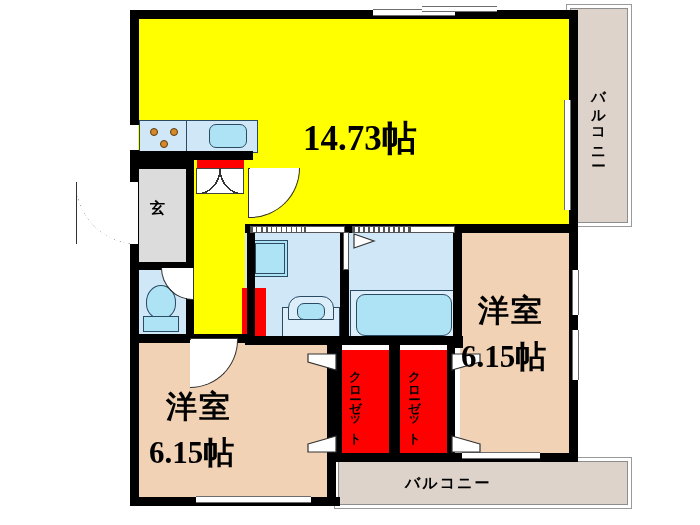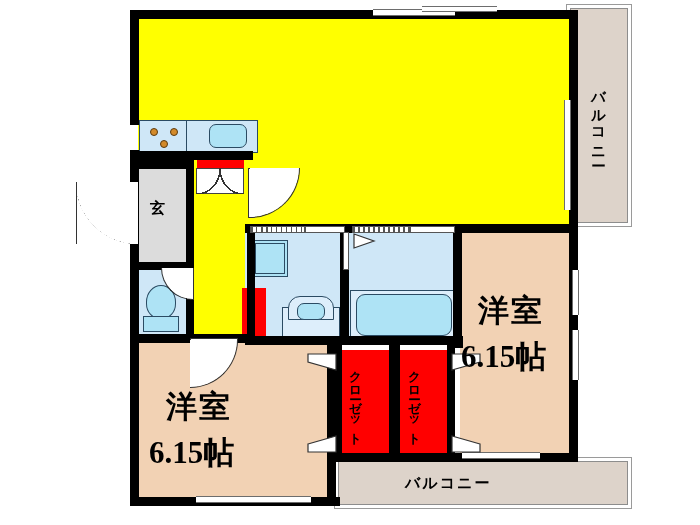--- a/index.html
+++ b/index.html
@@ -217,20 +217,21 @@
   <svg class="abs" style="left:450px;top:348px;width:32px;height:110px;" viewBox="0 0 32 110">
     <polygon points="30,6 2,6 2,22 30,14" fill="#ffffff" stroke="#333" stroke-width="1.2"></polygon>
     <polygon points="30,96 2,88 2,104 30,104" fill="#ffffff" stroke="#333" stroke-width="1.2"></polygon>
   </svg>
 
   <svg class="abs" style="left:352px;top:232px;width:26px;height:18px;" viewBox="0 0 26 18">
     <polygon points="2,2 22,9 2,16" fill="#ffffff" stroke="#333" stroke-width="1.2"></polygon>
   </svg>
   <div class="abs fill-white" style="left:343px;top:232px;width:6px;height:38px;border:1px solid #555;"></div>
 
+  <div class="lbl ldk-n" style="left:303px;top:121px;">14.73帖</div>
 
   <div class="lbl room-t" style="left:166px;top:391px;">洋室</div>
   <div class="lbl room-n" style="left:149px;top:437px;">6.15帖</div>
 
   <div class="lbl room-t" style="left:478px;top:295px;">洋室</div>
   <div class="lbl room-n" style="left:461px;top:341px;">6.15帖</div>
 
   <div class="lbl genkan-t" style="left:150px;top:201px;">玄</div>
 
 </div>

